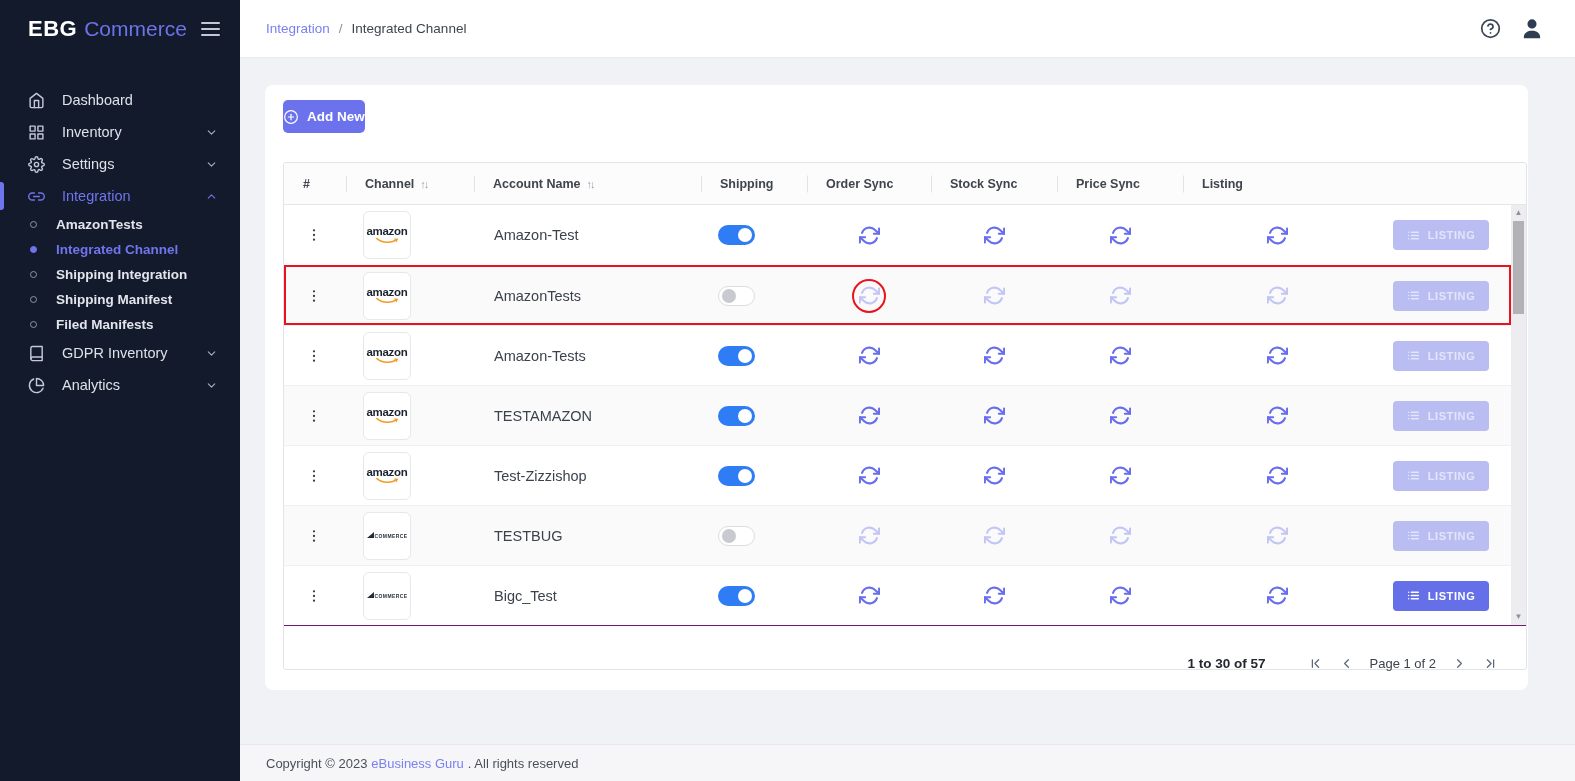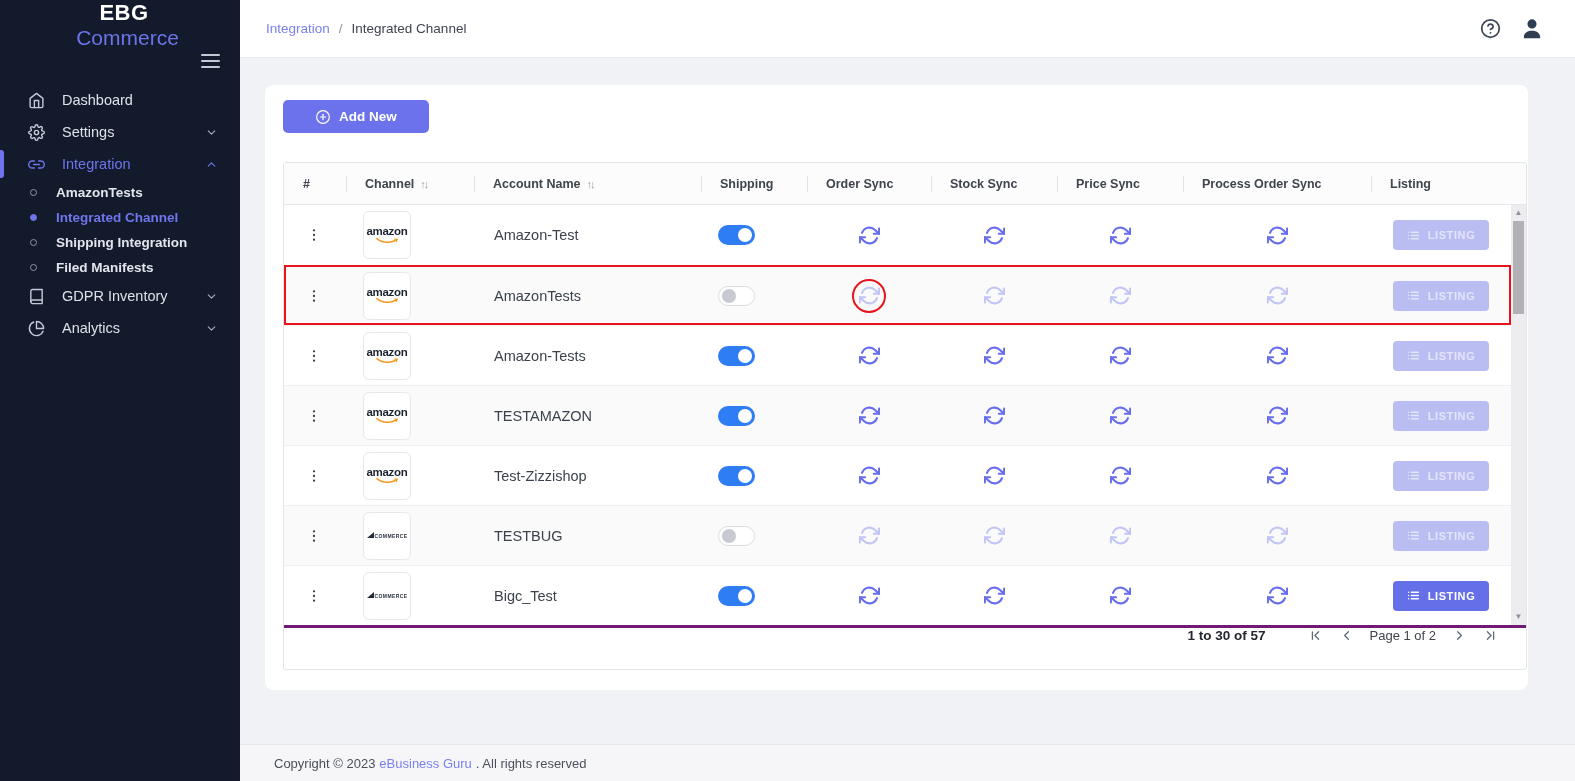--- a/index.html
+++ b/index.html
@@ -5,21 +5,21 @@
   * { box-sizing: border-box; margin: 0; padding: 0; }
   html,body { width:1575px; height:781px; overflow:hidden; }
   body { font-family:"Liberation Sans", sans-serif; background:#f1f2f6; }
   svg { fill:none; stroke:currentColor; stroke-width:2; stroke-linecap:round; stroke-linejoin:round; }
   svg.filled { fill:currentColor; stroke:none; }
 
   .app { position:relative; width:1575px; height:781px; }
 
   
   .sidebar { position:absolute; left:0; top:0; bottom:0; width:240px; background:#121a2c; color:#d6dbe4; z-index:5; }
-  .logo-row { height:58px; display:flex; align-items:center; padding:0 20px 0 28px;flex-direction:column; }
+  .logo-row { height:58px; display:flex; align-items:center; padding:0 20px 0 28px; }
   .brand-bold { color:#ffffff; font-size:22px; font-weight:800; letter-spacing:.5px; }
   .brand-light { color:#6d73e9; font-size:21px; font-weight:400; margin-left:7px; }
   .hamburger { margin-left:auto; display:flex; flex-direction:column; gap:4px; cursor:pointer; padding:4px 0; }
   .hamburger span { width:19px; height:2px; background:#c3c8d2; border-radius:1px; }
 
   .nav { padding-top:26px; }
   .nav-item { height:32px; display:flex; align-items:center; padding:0 22px 0 28px; font-size:14.5px; color:#dde1e8; cursor:pointer; position:relative; }
   .nav-item .si-icon { display:inline-flex; margin-right:17px; color:#c3c9d6; }
   .nav-item .si-icon svg { width:17px; height:17px; }
   .nav-item .chev { margin-left:auto; display:inline-flex; color:#aab1bd; }
@@ -42,21 +42,21 @@
   .topbar-right { margin-left:auto; display:flex; align-items:center; gap:18px; }
   .help-btn { color:#3d4656; display:inline-flex; cursor:pointer; }
   .help-btn svg { width:21px; height:21px; }
   .user-btn { color:#2e3d52; display:inline-flex; cursor:pointer; }
   .user-btn svg { width:26px; height:26px; }
 
   
   .main { position:absolute; left:240px; right:0; top:58px; bottom:0; background:#f1f2f6; }
   .card { position:absolute; left:25px; top:27px; width:1263px; height:605px; background:#ffffff; border-radius:8px; }
 
-  .add-btn { position:absolute; left:18px; top:15px; height:33px; padding:0 32px; background:#6c72eb; color:#fff; border:none; border-radius:5px; font-family:inherit; font-size:13.5px; font-weight:700; display:inline-flex; align-items:center; gap:8px; cursor:pointer; }
+  .add-btn { position:absolute; left:18px; top:15px; height:33px; padding:0 0; background:#6c72eb; color:#fff; border:none; border-radius:5px; font-family:inherit; font-size:13.5px; font-weight:700; display:inline-flex; align-items:center; gap:8px; cursor:pointer; }
   .add-btn svg { width:16px; height:16px; stroke-width:1.8; }
 
   .table { position:absolute; left:18px; top:77px; width:1244px; height:508px; border:1px solid #e2e4e9; border-radius:3px; background:#fff; }
 
   .thead { display:flex; height:42px; align-items:center; background:#fcfcfd; border-bottom:1px solid #e4e6eb; border-radius:3px 3px 0 0; }
   .th { font-size:12.5px; font-weight:700; color:#3f444d; padding-left:19px; height:100%; display:flex; align-items:center; gap:6px; position:relative; cursor:pointer; }
   .th:not(:first-child)::before { content:''; position:absolute; left:0; top:50%; transform:translateY(-50%); width:1px; height:17px; background:#e2e3e8; }
   .sort-arrows { color:#9aa0ab; font-size:11px; letter-spacing:-2px; font-weight:400; padding-right:2px; }
 
   .c0{width:62px;flex:none} .c1{width:128px;flex:none} .c2{width:227px;flex:none}
@@ -106,29 +106,29 @@
   .listing-btn { height:30px; padding:0 14px; border:none; border-radius:4px; display:inline-flex; align-items:center; gap:8px; font-family:inherit; font-size:11px; font-weight:700; letter-spacing:.6px; cursor:pointer; }
   .listing-btn svg { width:13px; height:13px; stroke-width:2.6; }
   .listing-btn.muted { background:#b9bdf1; color:#e2e5fb; }
   .listing-btn.solid { background:#6570e8; color:#ffffff; }
 
   .scrollbar { position:absolute; right:0; top:0; bottom:0; width:15px; background:#ededf0; }
   .sb-arrow { position:absolute; left:0; right:0; text-align:center; color:#8f9298; font-size:8px; line-height:10px; cursor:pointer; }
   .sb-arrow.up { top:3px; } .sb-arrow.down { bottom:3px; }
   .sb-thumb { position:absolute; left:2px; right:2px; top:16px; height:93px; background:#b1b1b6; cursor:pointer; }
 
-  .pagination { height:46px; border-top:3px solid #701a75; display:flex; align-items:flex-start; justify-content:flex-end; padding-right:28px; gap:42px; }
+  .pagination { height:46px; border-top:1px solid #701a75; display:flex; align-items:flex-end; justify-content:flex-end; padding-right:28px; gap:42px; }
   .range { font-weight:700; color:#23272e; font-size:13.5px; }
   .page-controls { display:flex; align-items:center; gap:16px; color:#5c6570; }
   .pg-btn { display:inline-flex; cursor:pointer; color:#5f6975; }
   .pg-btn svg { width:15px; height:15px; }
   .page-label { font-size:13px; color:#3e434c; }
 
   
-  .footer { position:absolute; left:240px; right:0; bottom:0; height:37px; background:#f6f6f9; border-top:1px solid #e7e8ee; display:flex; align-items:center; padding-left:34px; font-size:13px; color:#4b5058; z-index:6; }
+  .footer { position:absolute; left:240px; right:0; bottom:0; height:37px; background:#f6f6f9; border-top:1px solid #e7e8ee; display:flex; align-items:center; padding-left:26px; font-size:13px; color:#4b5058; z-index:6; }
   .footer .fo-link { color:#7a80ee; cursor:pointer; margin:0 4px; }
 </style>
 </head>
 <body>
 
 <div class="app">
 
   <aside class="sidebar">
     <div class="logo-row">
       <span class="brand-bold">EBG</span>
@@ -146,20 +146,36 @@
               <path d="M3 9l9-7 9 7v11a2 2 0 0 1-2 2H5a2 2 0 0 1-2-2z"></path>
               <polyline points="9 22 9 12 15 12 15 22"></polyline>
             </svg>
           </span>
     <span class="si-label">Dashboard</span>
 
   </div>
         <div class="nav-item">
     <span class="si-icon">
             <svg viewBox="0 0 24 24">
+              <rect x="3" y="3" width="7" height="7"></rect>
+              <rect x="14" y="3" width="7" height="7"></rect>
+              <rect x="14" y="14" width="7" height="7"></rect>
+              <rect x="3" y="14" width="7" height="7"></rect>
+            </svg>
+          </span>
+    <span class="si-label">Inventory</span>
+    <span class="chev">
+            <svg viewBox="0 0 24 24">
+              <polyline points="6 9 12 15 18 9"></polyline>
+            </svg>
+          </span>
+  </div>
+        <div class="nav-item">
+    <span class="si-icon">
+            <svg viewBox="0 0 24 24">
               <circle cx="12" cy="12" r="3"></circle>
               <path d="M19.4 15a1.65 1.65 0 0 0 .33 1.82l.06.06a2 2 0 0 1 0 2.83 2 2 0 0 1-2.83 0l-.06-.06a1.65 1.65 0 0 0-1.82-.33 1.65 1.65 0 0 0-1 1.51V21a2 2 0 0 1-2 2 2 2 0 0 1-2-2v-.09A1.65 1.65 0 0 0 9 19.4a1.65 1.65 0 0 0-1.82.33l-.06.06a2 2 0 0 1-2.83 0 2 2 0 0 1 0-2.83l.06-.06a1.65 1.65 0 0 0 .33-1.82 1.65 1.65 0 0 0-1.51-1H3a2 2 0 0 1-2-2 2 2 0 0 1 2-2h.09A1.65 1.65 0 0 0 4.6 9a1.65 1.65 0 0 0-.33-1.82l-.06-.06a2 2 0 0 1 0-2.83 2 2 0 0 1 2.83 0l.06.06a1.65 1.65 0 0 0 1.82.33H9a1.65 1.65 0 0 0 1-1.51V3a2 2 0 0 1 2-2 2 2 0 0 1 2 2v.09a1.65 1.65 0 0 0 1 1.51 1.65 1.65 0 0 0 1.82-.33l.06-.06a2 2 0 0 1 2.83 0 2 2 0 0 1 0 2.83l-.06.06a1.65 1.65 0 0 0-.33 1.82V9a1.65 1.65 0 0 0 1.51 1H21a2 2 0 0 1 2 2 2 2 0 0 1-2 2h-.09a1.65 1.65 0 0 0-1.51 1z"></path>
             </svg>
           </span>
     <span class="si-label">Settings</span>
     <span class="chev">
             <svg viewBox="0 0 24 24">
               <polyline points="6 9 12 15 18 9"></polyline>
             </svg>
           </span>
@@ -183,20 +199,24 @@
     <span class="bullet"></span>
     <span class="sub-label">AmazonTests</span>
   </div>
         <div class="sub-item active">
     <span class="bullet"></span>
     <span class="sub-label">Integrated Channel</span>
   </div>
         <div class="sub-item">
     <span class="bullet"></span>
     <span class="sub-label">Shipping Integration</span>
+  </div>
+        <div class="sub-item">
+    <span class="bullet"></span>
+    <span class="sub-label">Shipping Manifest</span>
   </div>
         <div class="sub-item">
     <span class="bullet"></span>
     <span class="sub-label">Filed Manifests</span>
   </div>
         <div class="nav-item">
     <span class="si-icon">
             <svg viewBox="0 0 24 24">
               <path d="M4 19.5A2.5 2.5 0 0 1 6.5 17H20"></path>
               <path d="M6.5 2H20v20H6.5A2.5 2.5 0 0 1 4 19.5v-15A2.5 2.5 0 0 1 6.5 2z"></path>
@@ -280,24 +300,20 @@
             <div class="th c4">
     <span class="th-label">Order Sync</span>
 
   </div>
             <div class="th c6">
     <span class="th-label">Stock Sync</span>
 
   </div>
             <div class="th c5">
     <span class="th-label">Price Sync</span>
-
-  </div>
-            <div class="th c7">
-    <span class="th-label">Process Order Sync</span>
 
   </div>
             <div class="th c8">
     <span class="th-label">Listing</span>
 
   </div>
           </div>
         <div class="tbody">
           <div class="rows">
               <div class="trow">

